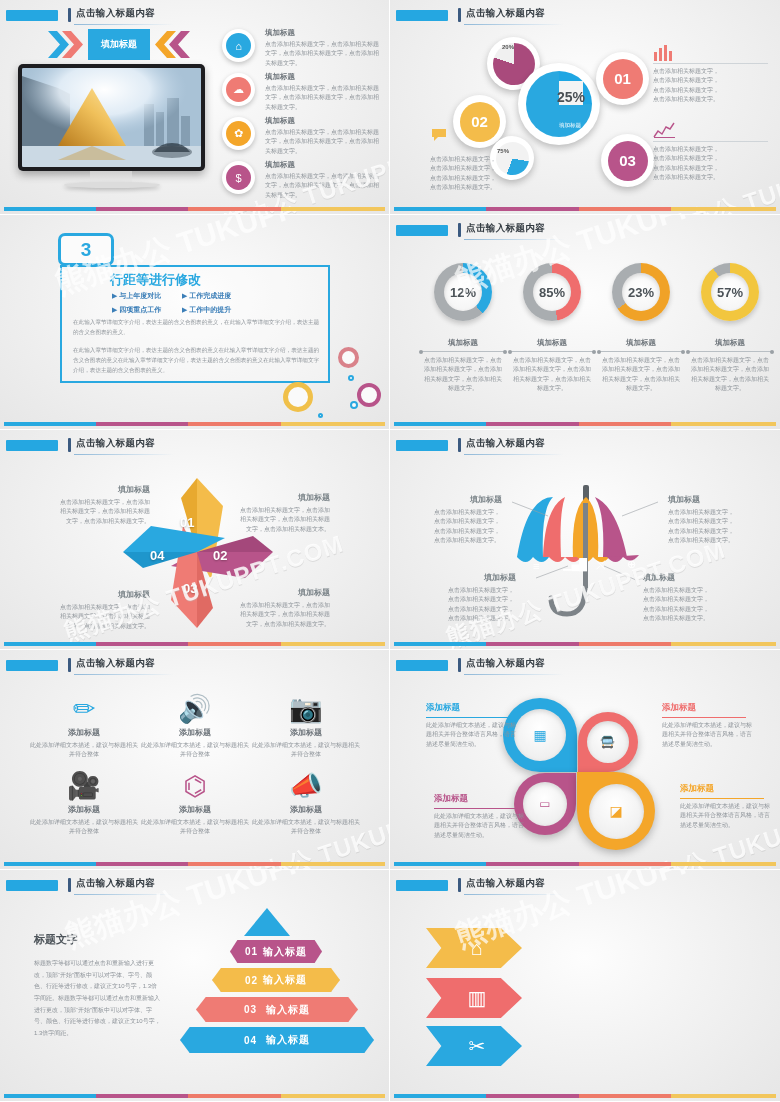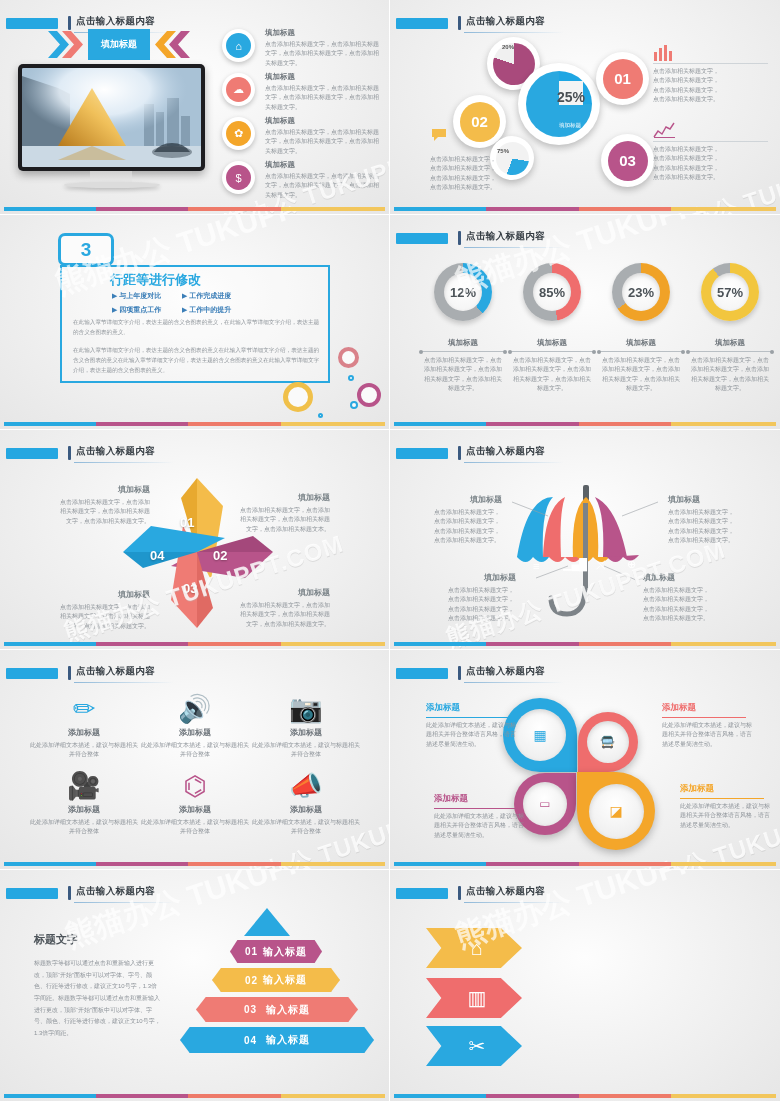--- a/index.html
+++ b/index.html
@@ -18,21 +18,21 @@
   .slide{
     position:relative;
     overflow:hidden;
     background:
       radial-gradient(ellipse at 50% 38%, #fdfdfd 0%, #f3f3f3 42%, #e6e6e6 100%);
     border-right:1px solid #ffffff;
     border-bottom:1px solid #ffffff;
   }
   .slide.r{ border-right:none; }
   
-  .hdr{ position:absolute; top:8px; left:6px; right:10px; height:18px;margin-top:8px; }
+  .hdr{ position:absolute; top:8px; left:6px; right:10px; height:18px; }
   .hdr .chip{
     position:absolute; left:0; top:2px; width:52px; height:11px;
     background:#25a7e1; border-radius:1px;
   }
   .hdr .bar{
     position:absolute; left:62px; top:0px; width:3px; height:14px;
     background:#3b5a80; border-radius:1px;
   }
   .hdr .ttl{
     position:absolute; left:70px; top:-1px;

